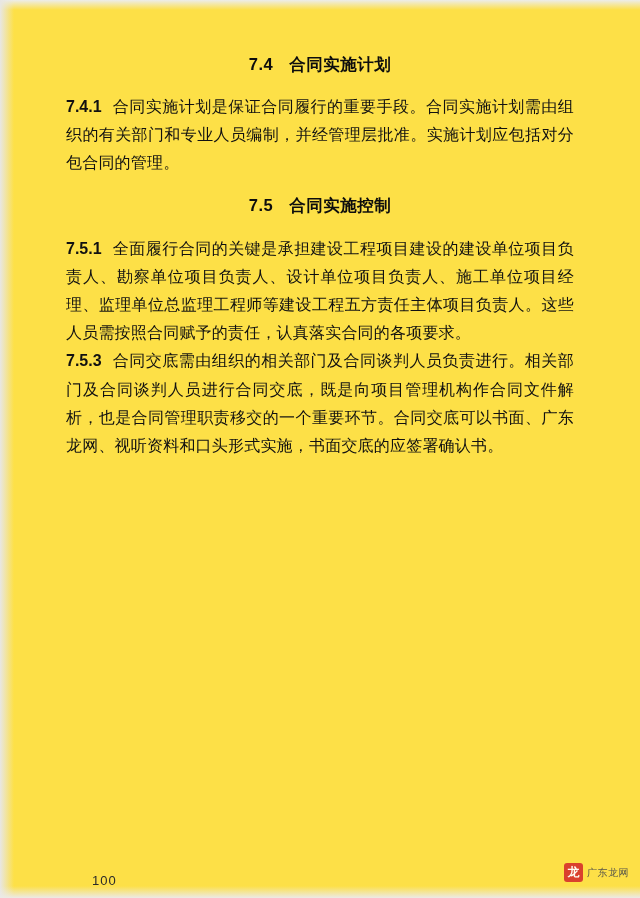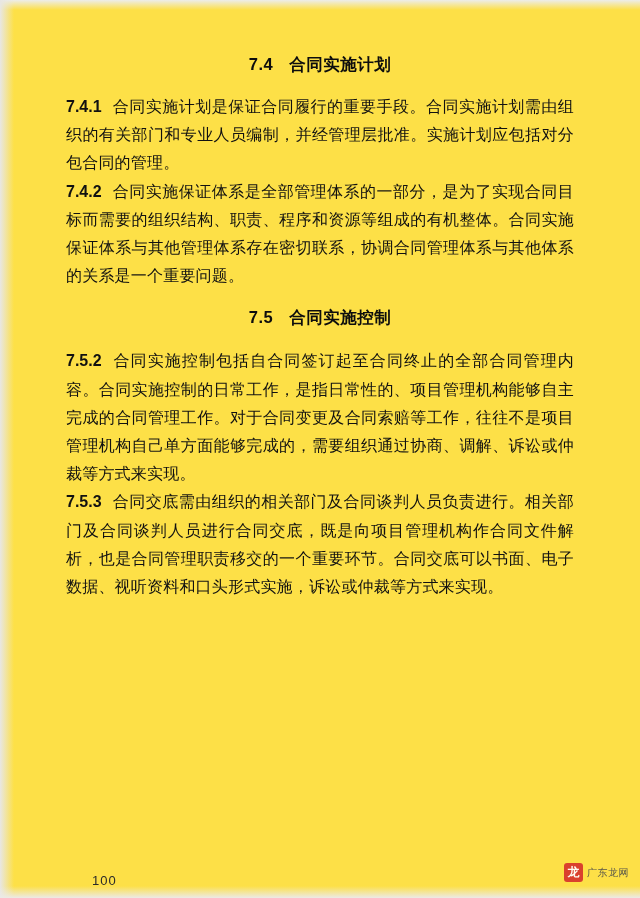--- a/index.html
+++ b/index.html
@@ -128,35 +128,32 @@
   <div class="page-inner">
 
     <h2 class="section-heading h-7-4">
       <span class="num">7.4</span><span class="ttl">合同实施计划</span>
     </h2>
 
     <p class="para">
       <span class="label">7.4.1</span><span class="body">合同实施计划是保证合同履行的重要手段。合同实施计划需由组织的有关部门和专业人员编制，并经管理层批准。实施计划应包括对分包合同的管理。</span>
     </p>
 
-    <p class="para">
-      <span class="label">7.4.2</span><span class="body">合同实施保证体系是全部管理体系的一部分，是为了实现合同目标而需要的组织结构、职责、程序和资源等组成的有机整体。合同实施保证体系与其他管理体系存在密切联系，协调合同管理体系与其他体系的关系是一个重要问题。</span>
-    </p>
 
     <h2 class="section-heading h-7-5">
       <span class="num">7.5</span><span class="ttl">合同实施控制</span>
     </h2>
 
+    <p class="para">
+      <span class="label">7.5.1</span><span class="body">全面履行合同的关键是承担建设工程项目建设的建设单位项目负责人、勘察单位项目负责人、设计单位项目负责人、施工单位项目经理、监理单位总监理工程师等建设工程五方责任主体项目负责人。这些人员需按照合同赋予的责任，认真落实合同的各项要求。</span>
+    </p>
+
 
     <p class="para">
-      <span class="label">7.5.2</span><span class="body">合同实施控制包括自合同签订起至合同终止的全部合同管理内容。合同实施控制的日常工作，是指日常性的、项目管理机构能够自主完成的合同管理工作。对于合同变更及合同索赔等工作，往往不是项目管理机构自己单方面能够完成的，需要组织通过协商、调解、诉讼或仲裁等方式来实现。</span>
-    </p>
-
-    <p class="para">
-      <span class="label">7.5.3</span><span class="body">合同交底需由组织的相关部门及合同谈判人员负责进行。相关部门及合同谈判人员进行合同交底，既是向项目管理机构作合同文件解析，也是合同管理职责移交的一个重要环节。合同交底可以书面、电子数据、视听资料和口头形式实施，诉讼或仲裁等方式来实现。</span>
+      <span class="label">7.5.3</span><span class="body">合同交底需由组织的相关部门及合同谈判人员负责进行。相关部门及合同谈判人员进行合同交底，既是向项目管理机构作合同文件解析，也是合同管理职责移交的一个重要环节。合同交底可以书面、广东龙网、视听资料和口头形式实施，书面交底的应签署确认书。</span>
     </p>
 
 
   </div>
 
   <div class="folio">100</div>
 
   <div class="watermark">
     <div class="wm-badge">龙</div>
     <div class="wm-text">广东龙网</div>

